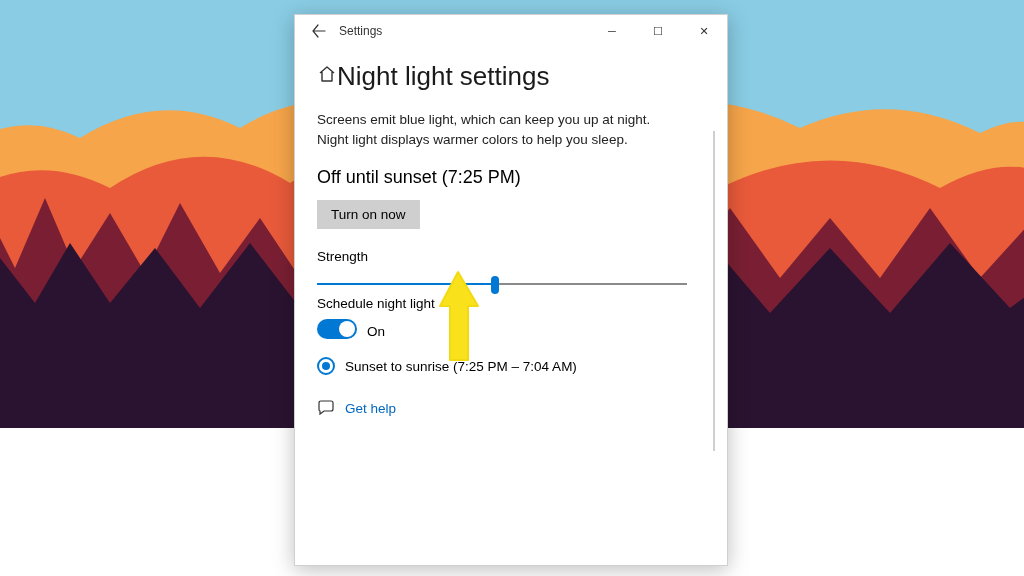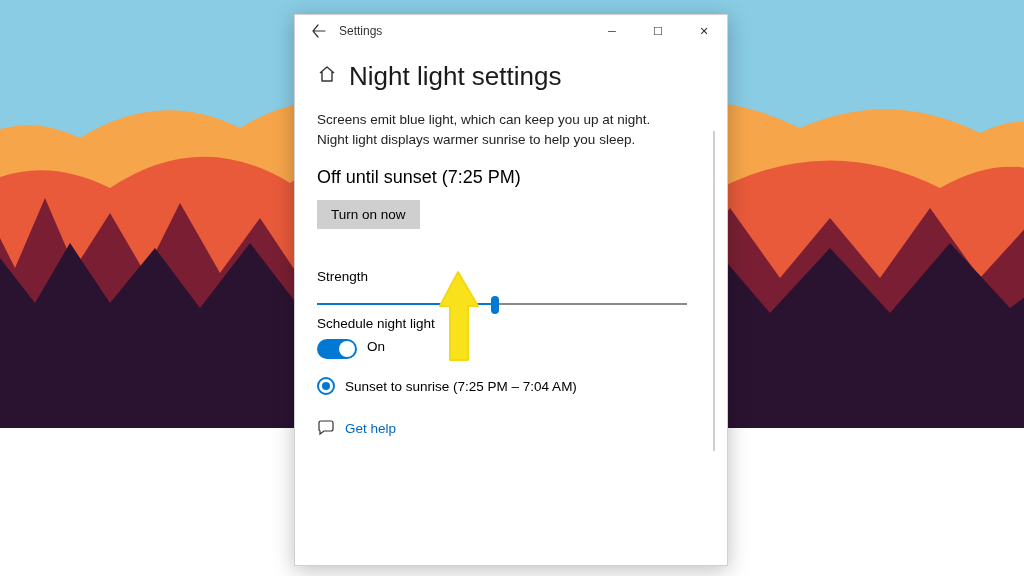--- a/index.html
+++ b/index.html
@@ -92,21 +92,20 @@
   }
   .scrollbar {
     position:absolute;
     right:2px; top:76px; width:2px; height:320px;
     background:#cfcfcf;
   }
   .header-row {
     display: flex; align-items: center;
     margin-top: 6px;
     margin-bottom: 18px;
-    gap: 12px;
     text-align: right;
   }
   .home-icon {
     font-size: 18px;
     color: #333;
   }
   .page-title {
     font-size: 26px;
     font-weight: 400;
     color: #1a1a1a;
@@ -125,21 +124,21 @@
   .btn {
     display: inline-block;
     background: #cfcfcf;
     color: #000;
     border: none;
     padding: 7px 14px;
     font-size: 13.5px;
     cursor: pointer;
   }
   .strength-label {
-    margin-top: 40px;
+    margin-top: 20px;
     font-size: 13.5px;
     margin-bottom: 8px;
   }
   .slider {
     position: relative;
     width: 370px;
     height: 24px;
   }
   .track-left {
     position: absolute;
@@ -164,21 +163,21 @@
     font-size: 19px;
     font-weight: 400;
     margin-top: 42px;
     margin-bottom: 16px;
   }
   .row-label {
     font-size: 13.5px;
     margin-bottom: 8px;
   }
   .toggle-row {
-    display: flex; align-items: flex-start; gap: 10px;
+    display: flex; align-items: flex-end; gap: 10px;
     margin-bottom: 18px;
   }
   .toggle {
     width: 40px; height: 20px;
     border-radius: 10px;
     background: #0078d4;
     position: relative;
     cursor: pointer;
   }
   .toggle .knob {
@@ -286,21 +285,21 @@
 
       <div class="header-row">
         <span class="home-icon">
           <svg width="20" height="20" viewBox="0 0 20 20">
               <path d="M3 9 L10 3 L17 9 M5 8 V17 H15 V8" stroke="#333" stroke-width="1.4" fill="none" stroke-linejoin="round"></path>
             </svg>
         </span>
         <span class="page-title">Night light settings</span>
       </div>
 
-      <div class="desc">Screens emit blue light, which can keep you up at night. Night light displays warmer sunrise to help you sleep.</div>
+      <div class="desc">Screens emit blue light, which can keep you up at night. Night light displays warmer colors to help you sleep.</div>
 
       <div class="status">Off until sunset (7:25 PM)</div>
 
       <button class="btn">Turn on now</button>
 
       <div class="strength-label">Strength</div>
 
       <div class="slider">
         <div class="track-left" id="track-left" style="width: 177.6px;"></div>
         <div class="track-right" id="track-right" style="width: 192.4px; left: 177.6px;"></div>

